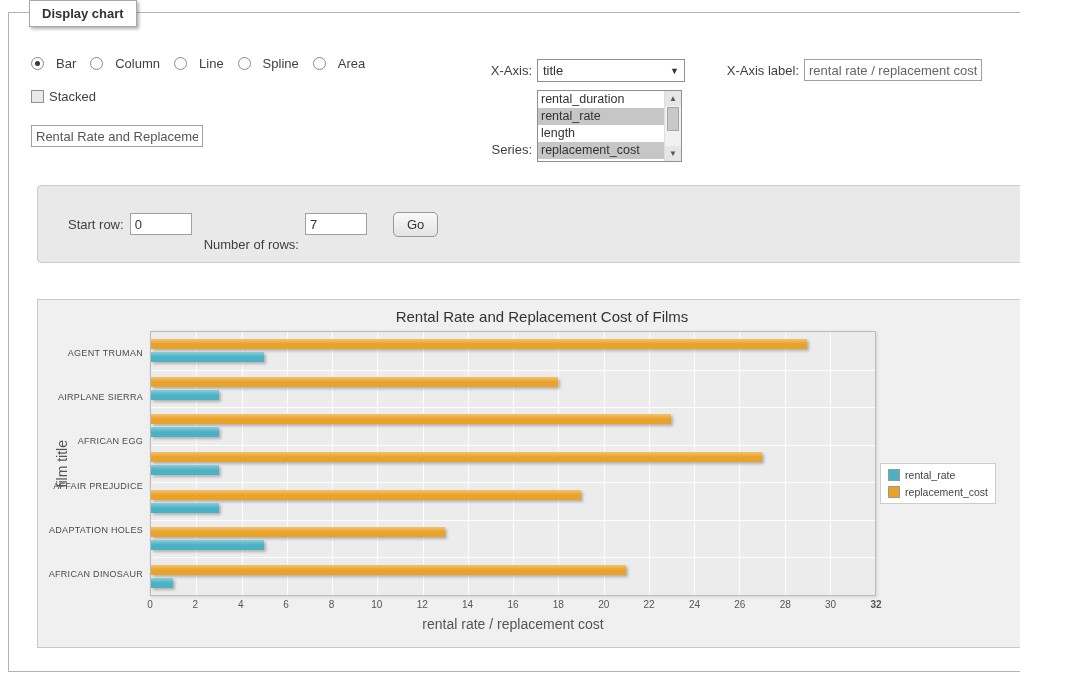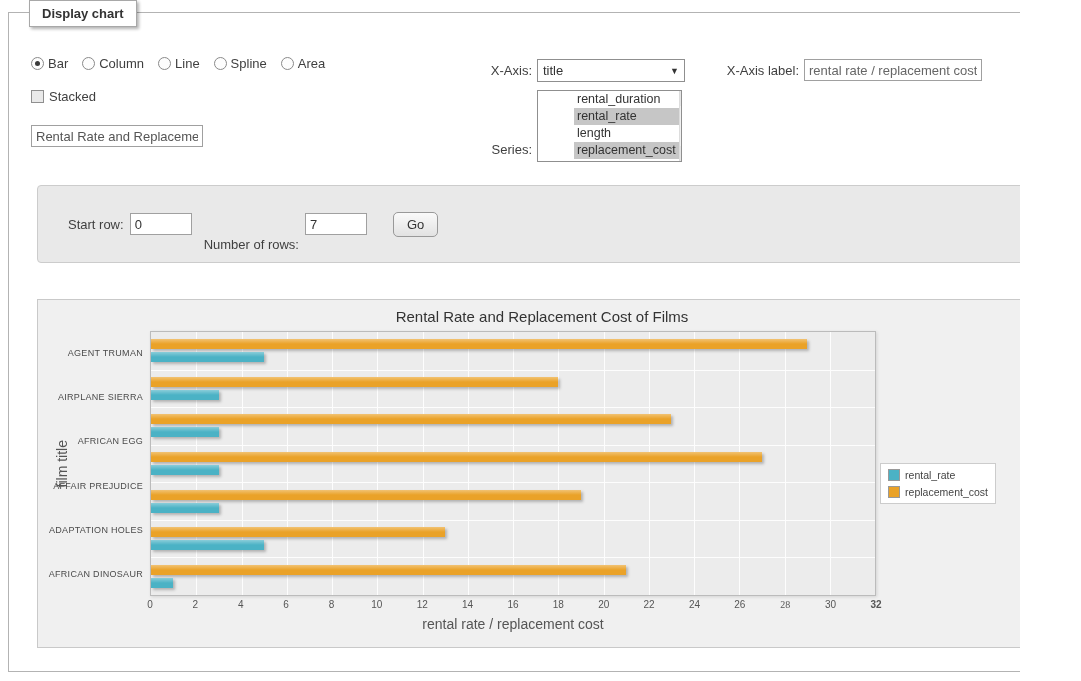--- a/index.html
+++ b/index.html
@@ -6,42 +6,42 @@
   html,body { margin:0; padding:0; background:#fff; font-family:"Liberation Sans", sans-serif; font-size:13px; color:#3f3f3f; }
   .page { position:relative; width:1020px; height:681px; overflow:hidden; }
 
   
   .fieldset { position:absolute; left:8px; top:12px; width:1065px; height:660px; border:1px solid #b3b3b3; background:#fff; }
   .legend-box { position:absolute; top:-13px; left:20px; background:#fff; border:1px solid #a8a8a8; padding:5px 12px; font-weight:bold; font-size:13px; color:#333; box-shadow:2px 2px 3px rgba(0,0,0,0.3); z-index:5; }
 
   
   .controls { position:relative; height:172px; }
   .type-radios { position:absolute; left:22px; top:43px; display:flex; gap:14px; align-items:center; }
-  .radio-opt { display:inline-flex; align-items:center; gap:4px; cursor:default; }
+  .radio-opt { display:inline-flex; align-items:center; gap:12px; cursor:default; }
   .radio { width:13px; height:13px; border:1px solid #8a8a8a; border-radius:50%; background:#fdfdfd; position:relative; display:inline-block; }
   .radio.checked::after { content:""; position:absolute; left:3px; top:3px; width:5px; height:5px; border-radius:50%; background:#3a3a3a; }
   .stacked-row { position:absolute; left:22px; top:76px; display:flex; align-items:center; gap:5px; }
   .checkbox { width:13px; height:13px; border:1px solid #8f8f8f; background:#e9e9e9; display:inline-block; }
   .title-field { position:absolute; left:22px; top:112px; }
   .text-input { border:1px solid #a0a0a0; background:#fff; height:22px; padding:0 4px; font-family:"Liberation Sans", sans-serif; font-size:13px; color:#555; }
   .title-input { width:172px; }
 
   .ctl-row { position:absolute; display:flex; align-items:center; }
   .caption { display:inline-block; text-align:right; margin-right:5px; color:#3f3f3f; }
   .row-xaxis { left:368px; top:46px; } .row-xaxis .caption { width:155px; }
   .row-series { left:368px; top:77px; align-items:flex-end; } .row-series .caption { width:155px; margin-bottom:5px; }
   .row-xal { left:650px; top:46px; } .row-xal .caption { width:140px; }
   .row-yal { left:650px; top:82px; } .row-yal .caption { width:140px; }
   .axis-input { width:178px; color:#666; }
 
   .select { width:148px; height:23px; border:1px solid #8f8f8f; background:#fff; display:flex; align-items:center; justify-content:space-between; padding:0 5px; cursor:default; }
   .select-value { color:#333; }
   .select-arrow { font-size:9px; color:#333; }
 
-  .listbox { width:145px; height:72px; border:1px solid #8f8f8f; background:#fff; display:flex; overflow:hidden;padding-left:36px; }
+  .listbox { width:145px; height:72px; border:1px solid #8f8f8f; background:#fff; display:flex; overflow:hidden; }
   .opts { flex:1; }
   .opt { font-size:12.5px; color:#333; padding:1px 3px; height:17px; line-height:15px; white-space:nowrap; overflow:hidden; }
   .opt.sel { background:#c6c6c6; }
   .sbar { width:17px; background:#f1f1f1; border-left:1px solid #ddd; display:flex; flex-direction:column; }
   .sb-btn { height:15px; display:flex; align-items:center; justify-content:center; font-size:8px; color:#555; background:#e6e6e6; }
   .sb-track { flex:1; position:relative; }
   .sb-thumb { position:absolute; top:1px; left:2px; right:2px; height:24px; background:#c9c9c9; border:1px solid #a8a8a8; }
 
   
   .rows-panel { position:relative; margin:0 25px 0 28px; height:78px; background:#e9e9e9; border:1px solid #cccccc; border-radius:4px; display:flex; align-items:center; padding-left:30px; }
@@ -230,21 +230,21 @@
               <span class="tick" style="left: 25%;">8</span>
               <span class="tick" style="left: 31.25%;">10</span>
               <span class="tick" style="left: 37.5%;">12</span>
               <span class="tick" style="left: 43.75%;">14</span>
               <span class="tick" style="left: 50%;">16</span>
               <span class="tick" style="left: 56.25%;">18</span>
               <span class="tick" style="left: 62.5%;">20</span>
               <span class="tick" style="left: 68.75%;">22</span>
               <span class="tick" style="left: 75%;">24</span>
               <span class="tick" style="left: 81.25%;">26</span>
-              <span class="tick" style="left: 87.5%; font-family: Liberation Serif, serif;">28</span>
+              <span class="tick" style="left: 87.5%;">28</span>
               <span class="tick" style="left: 93.75%;">30</span>
               <span class="tick" style="left: 100%; font-weight: bold;">32</span>
             </div>
           <div class="x-axis-title">rental rate / replacement cost</div>
         </div>
       </div>
       <div class="legend-chart">
           <div class="leg-row">
             <span class="swatch" style="background: rgb(75, 178, 197);"></span>
             <span class="leg-label">rental_rate</span>

